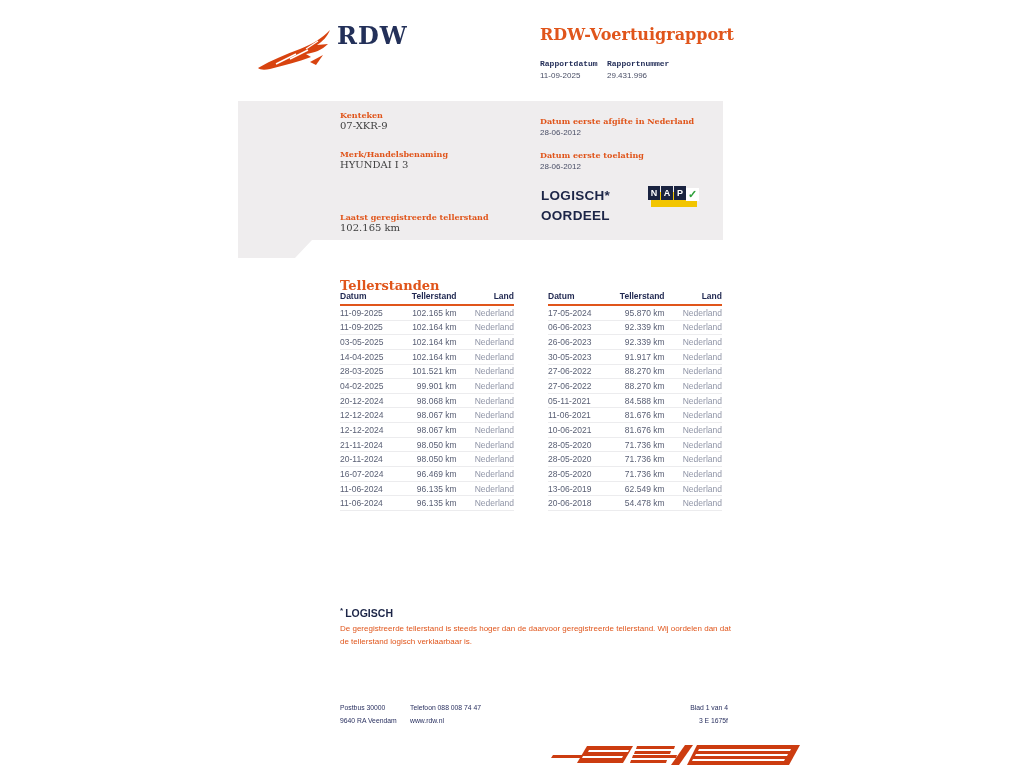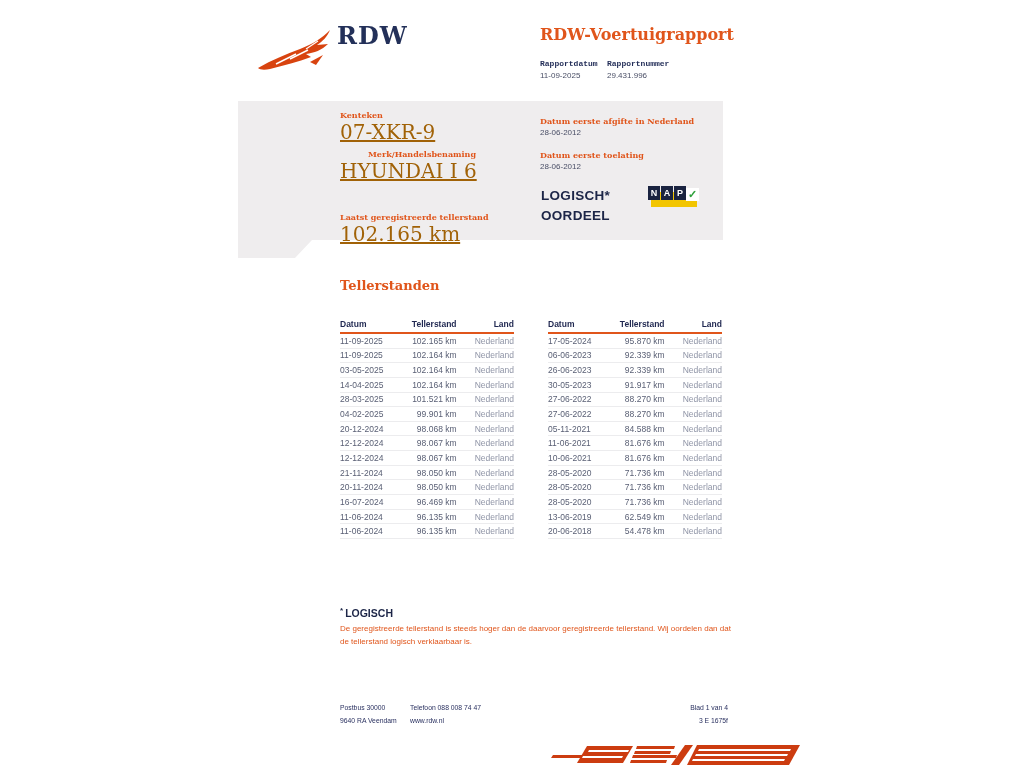--- a/index.html
+++ b/index.html
@@ -23,26 +23,26 @@
   .meta-date-value { left:540px; top:71px; }
   .meta-num-value  { left:607px; top:71px; }
 
   
   .panel {
     left:238px; top:101px; width:485px; height:157px; background:#EFEDEE;
     clip-path: polygon(0 0, 100% 0, 100% 139px, 74px 139px, 57px 157px, 0 157px);
   }
   .fld-label { font-family:"DejaVu Serif", serif; font-size:8px;
     font-weight:bold; color:#E0551B; }
-  .fld-value-lg { font-family:"DejaVu Serif", serif; font-size:20px;
-    color:#a16207;text-decoration:underline; }
+  .fld-value-lg { font-family:"DejaVu Serif", serif; font-size:10px;
+    color:#404040; }
   .fld-value-sm { font-size:8px; color:#4A4F66; }
   .kenteken-label { left:340px; top:110px; }
   .kenteken-value { left:340px; top:120px; }
-  .merk-label     { left:340px; top:149px;margin-left:28px; }
+  .merk-label     { left:340px; top:149px; }
   .merk-value     { left:340px; top:159px; }
   .teller-label   { left:340px; top:212px; }
   .teller-value   { left:340px; top:222px; }
   .afgifte-label  { left:540px; top:116px; }
   .afgifte-value  { left:540px; top:128px; }
   .toelating-label{ left:540px; top:150px; }
   .toelating-value{ left:540px; top:162px; }
   .oordeel { left:541px; top:186px; font-size:13.5px; font-weight:bold;
     color:#1C2547; line-height:20px; letter-spacing:.3px; }
 
@@ -54,21 +54,21 @@
     background:#1A2340; color:#ffffff; font-size:9px; font-weight:bold;
     text-align:center; line-height:14px; }
   .nap-n { left:0; } .nap-a { left:13px; } .nap-p { left:26px; }
   .nap-check { position:absolute; left:38px; top:2px; width:13px; height:13px;
     background:#ffffff; color:#2FA03C; font-size:11px; font-weight:bold;
     text-align:center; line-height:13px; }
 
   
   .section-title { left:340px; top:278px; font-family:"DejaVu Serif", serif;
     font-size:13px; font-weight:bold; color:#E0551B; }
-  .ttable { top:291px; width:174px; font-size:8.5px;margin-top:28px; }
+  .ttable { top:291px; width:174px; font-size:8.5px; }
   .ttable-left  { left:340px; }
   .ttable-right { left:548px; }
   .thead { display:flex; font-weight:bold; color:#1F2750;
     border-bottom:2px solid #E0551B; padding-bottom:3px; }
   .trow { display:flex; height:14.65px; align-items:center;
     border-bottom:1px solid #ECECEE; color:#5A6075; }
   .c1 { width:38%; text-align:left; }
   .c2 { width:29%; text-align:right; }
   .c3 { width:33%; text-align:right; }
   .trow .c3 { color:#8F94A6; }
@@ -111,21 +111,21 @@
   <div class="abs meta-label meta-date-label">Rapportdatum</div>
   <div class="abs meta-label meta-num-label">Rapportnummer</div>
   <div class="abs meta-value meta-date-value">11-09-2025</div>
   <div class="abs meta-value meta-num-value">29.431.996</div>
 
   <div class="abs panel"></div>
 
   <div class="abs fld-label kenteken-label">Kenteken</div>
   <div class="abs fld-value-lg kenteken-value">07-XKR-9</div>
   <div class="abs fld-label merk-label">Merk/Handelsbenaming</div>
-  <div class="abs fld-value-lg merk-value">HYUNDAI I 6</div>
+  <div class="abs fld-value-lg merk-value">HYUNDAI I 3</div>
   <div class="abs fld-label teller-label">Laatst geregistreerde tellerstand</div>
   <div class="abs fld-value-lg teller-value">102.165 km</div>
 
   <div class="abs fld-label afgifte-label">Datum eerste afgifte in Nederland</div>
   <div class="abs fld-value-sm afgifte-value">28-06-2012</div>
   <div class="abs fld-label toelating-label">Datum eerste toelating</div>
   <div class="abs fld-value-sm toelating-value">28-06-2012</div>
 
   <div class="abs oordeel">
     <span>LOGISCH*</span><br>

